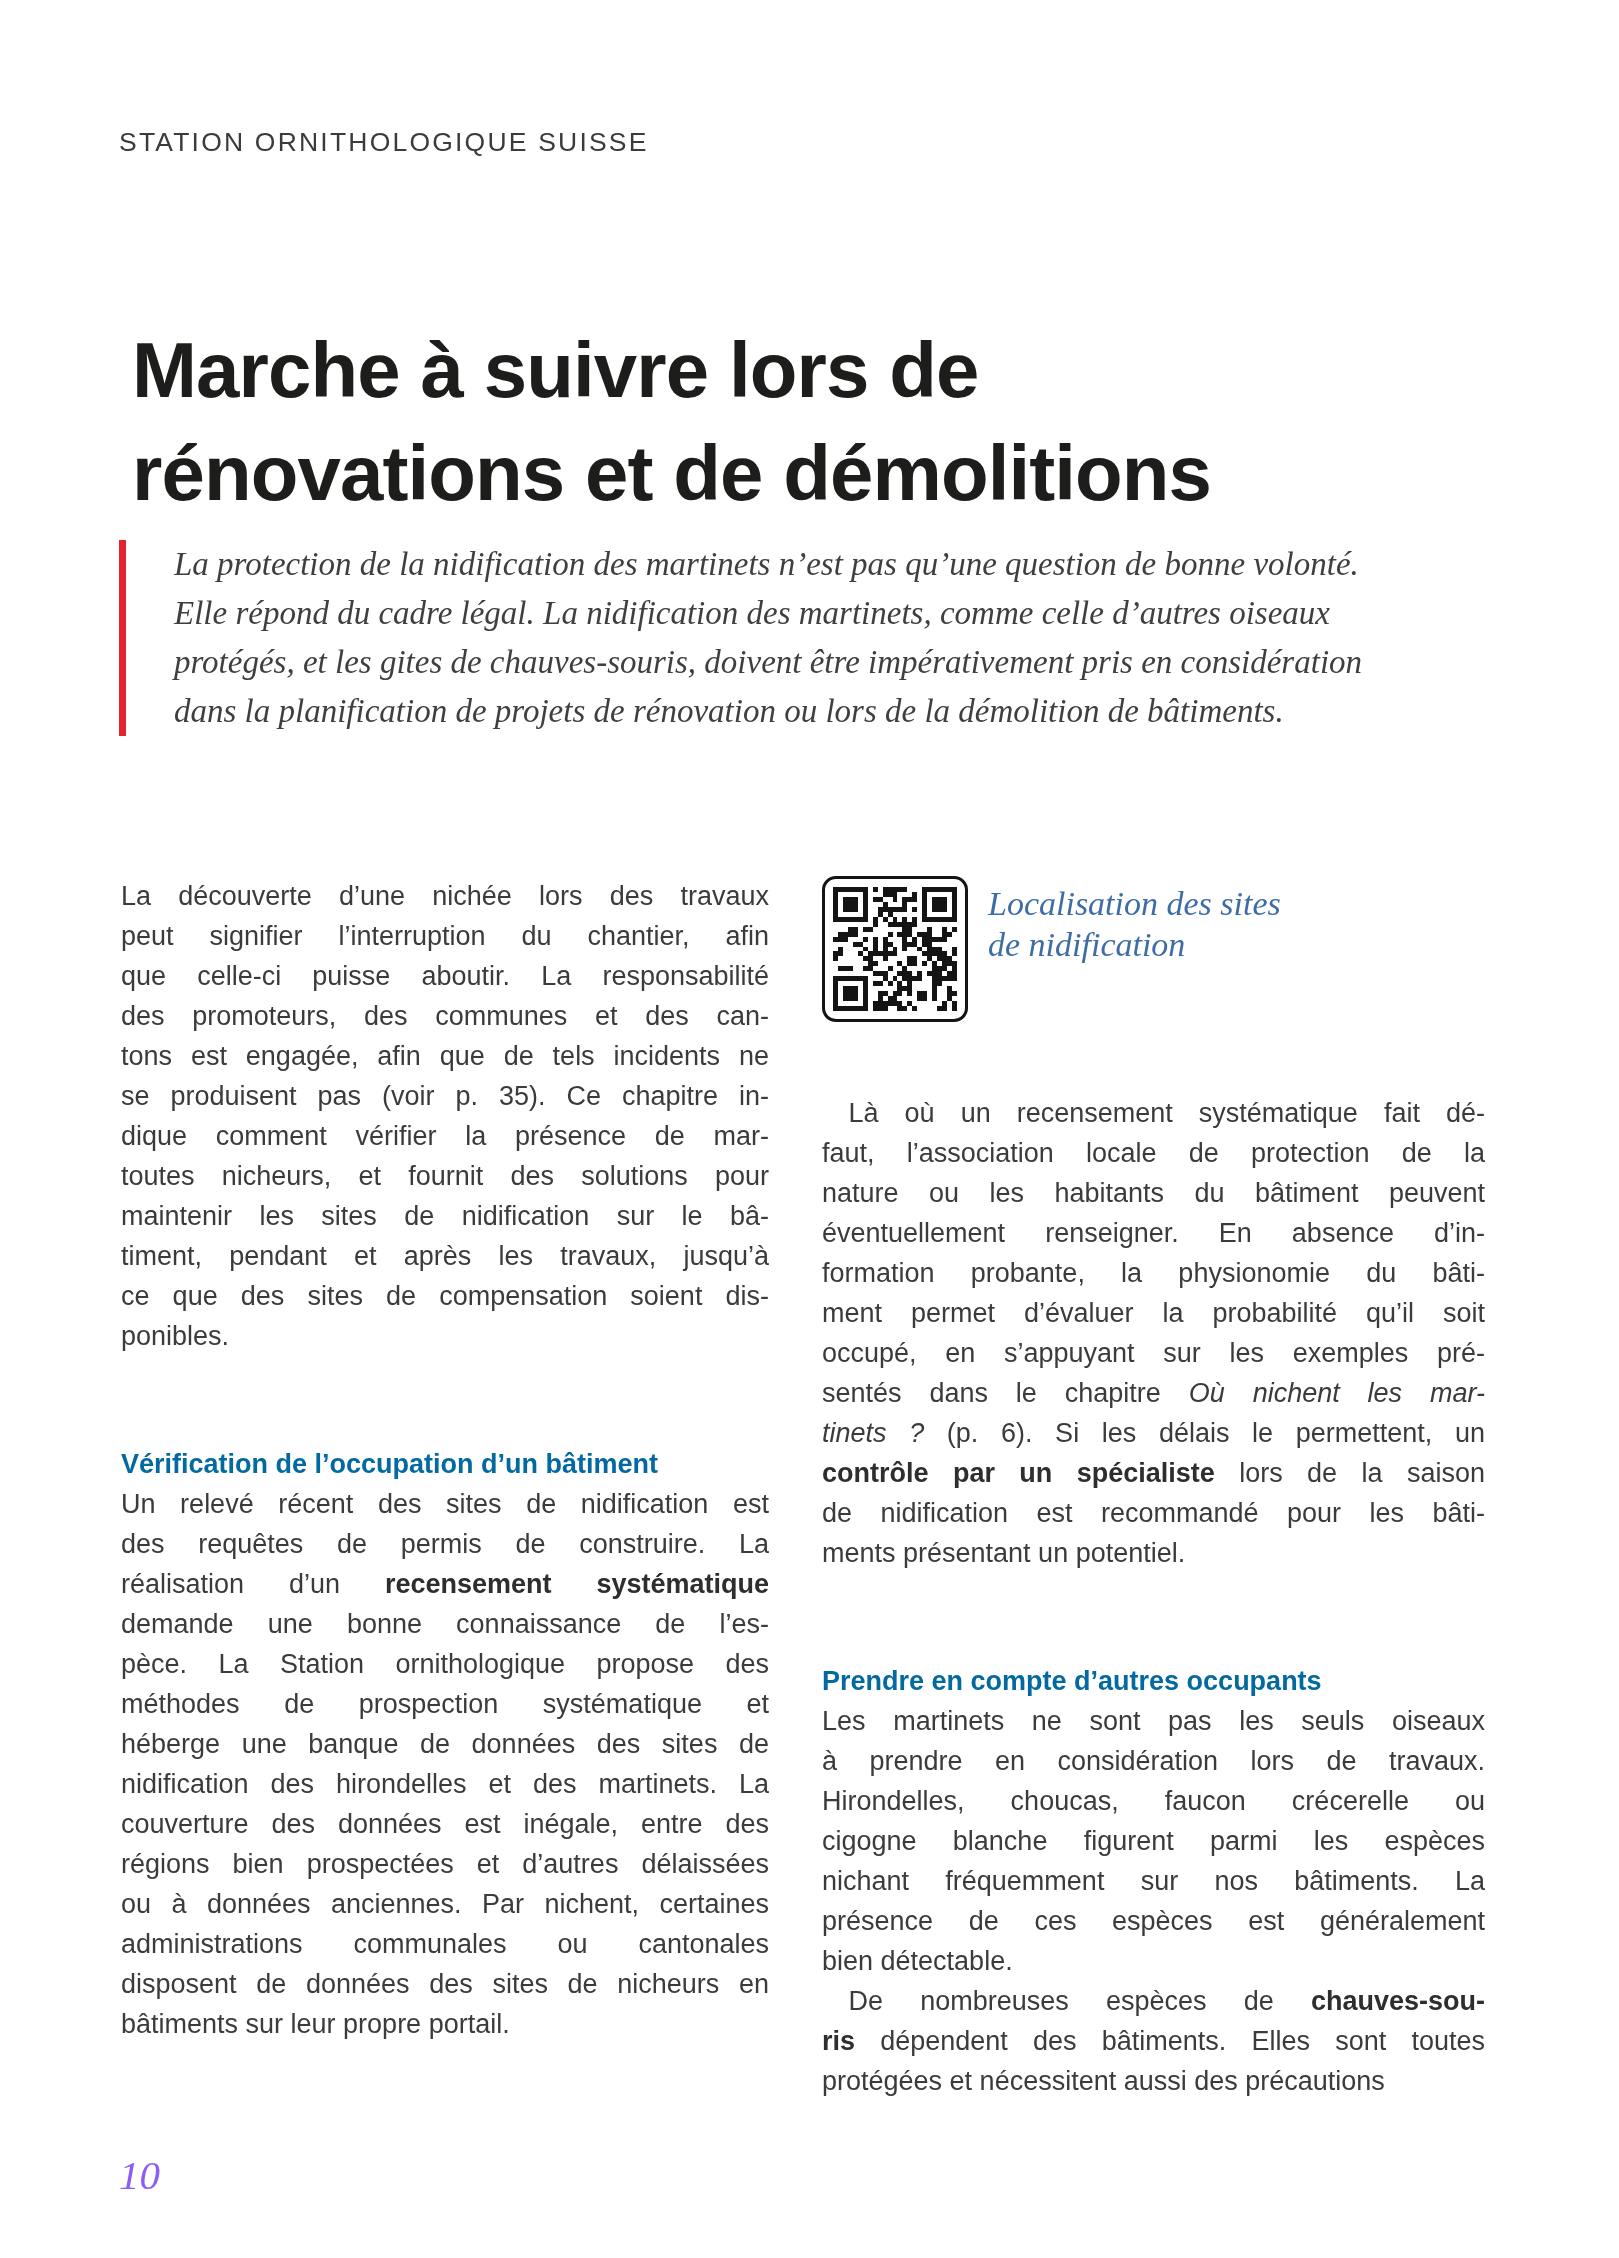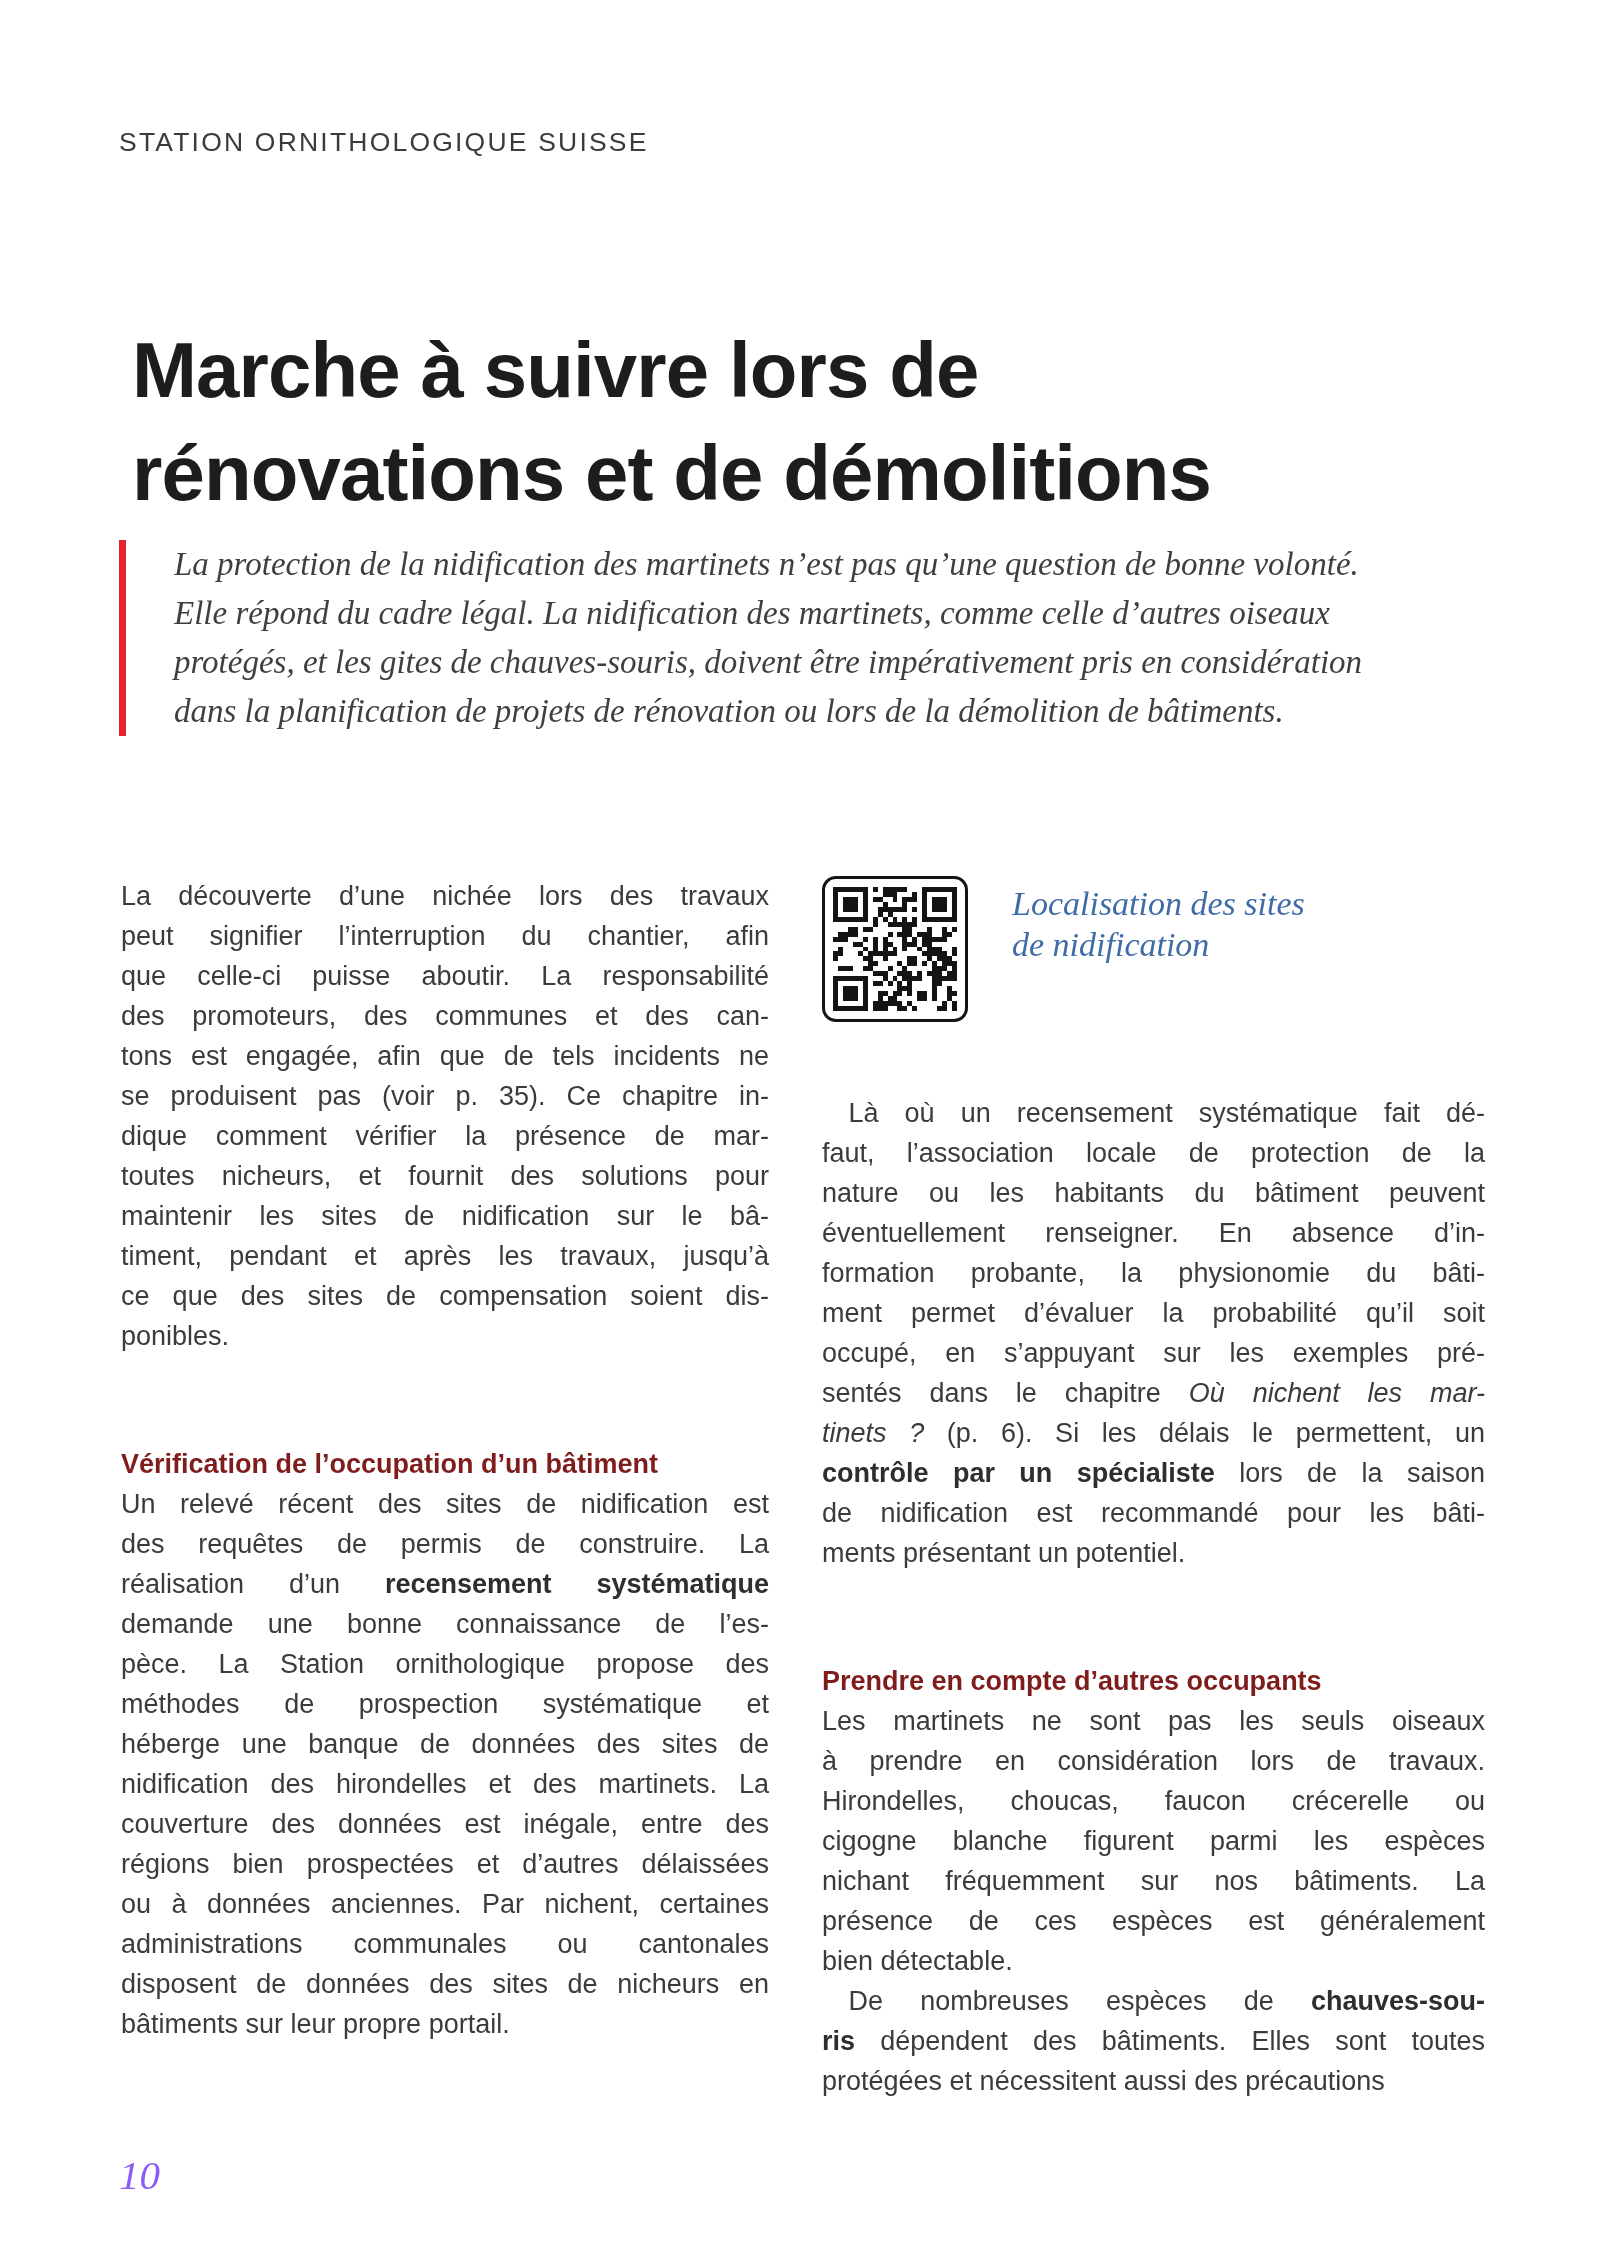--- a/index.html
+++ b/index.html
@@ -45,27 +45,27 @@
     text-align:justify;text-align-last:justify;
     text-justify:inter-word;
     height:40px;overflow:visible;
   }
   .line.end{text-align-last:left;}
   .line.ind{padding-left:26.5px;box-sizing:border-box;}
   .line span.b{font-weight:700;color:#2e2e2e;}
   .line span.i{font-style:italic;}
   .subhead{
     margin-top:88px;
-    font-weight:700;color:#7f1d1d;
+    font-weight:700;color:#0369a1;
     text-align:left;
   }
   .para + .para{margin-top:0;}
   .subhead + .para{margin-top:0;}
   .qr-row{
-    display:flex;align-items:flex-start;gap:44px;
+    display:flex;align-items:flex-start;gap:20px;
     margin-bottom:71px;
   }
   .qr-box{
     width:124px;height:124px;
     border:3.5px solid #141414;border-radius:14px;
     padding:8px;background:#fff;flex:0 0 auto;
   }
   .qr-box svg{display:block;width:124px;height:124px;}
   .qr-caption{
     padding-top:7px;

